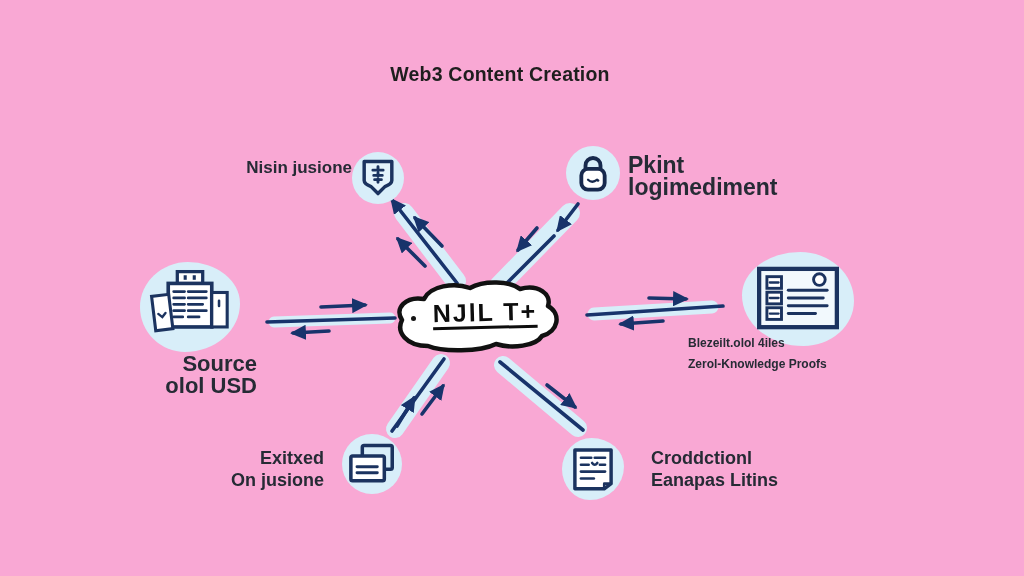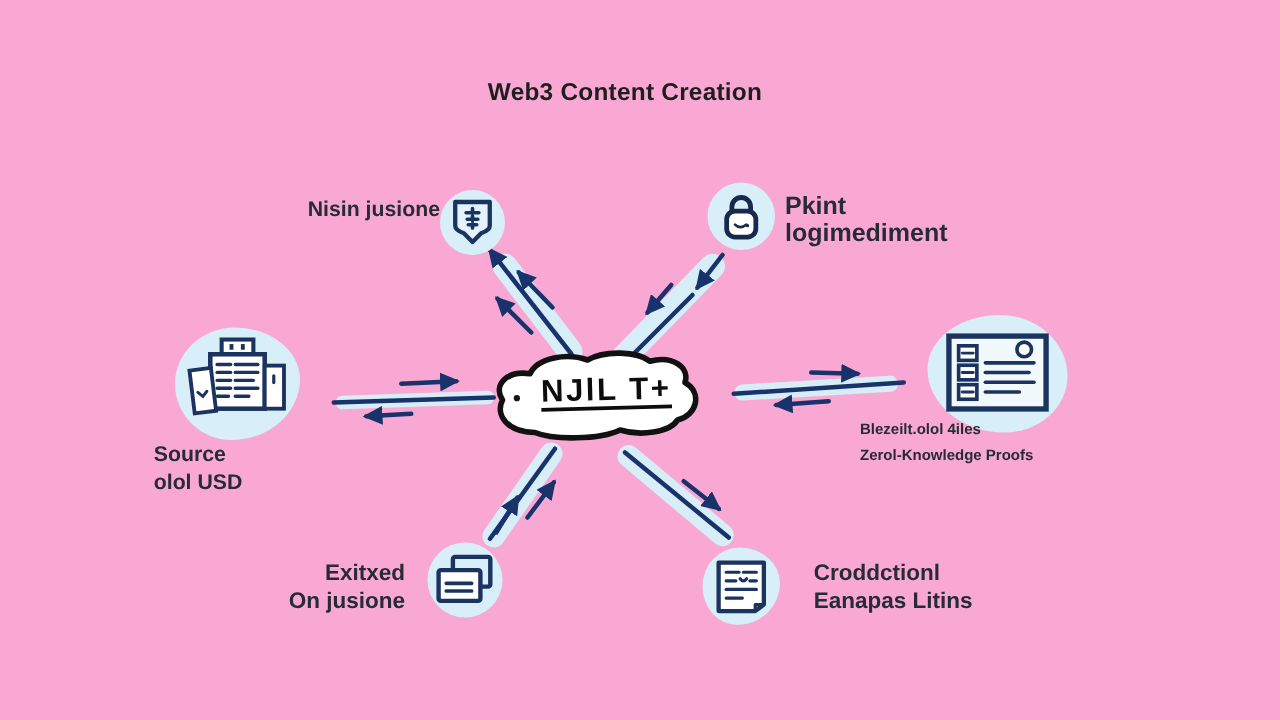--- a/index.html
+++ b/index.html
@@ -16,22 +16,22 @@
   .connectors { position:absolute; left:0; top:0; width:1024px; height:576px; pointer-events:none; }
 
   .bubble { position:absolute; background:#d8eef9; display:flex; align-items:center; justify-content:center; }
   .bubble.round { border-radius:50%; }
   .bubble.blob-left  { border-radius:48% 52% 55% 45% / 50% 46% 54% 50%; }
   .bubble.blob-right { border-radius:52% 48% 45% 55% / 46% 52% 48% 54%; }
 
   .node-label { position:absolute; color:#262b35; font-weight:600; }
   .node-label .ln { white-space:nowrap; }
   .tl-label { left:212px; top:157px; width:140px; text-align:right; font-size:17px; line-height:21px; }
-  .tr-label { left:628px; top:154px; width:170px; text-align:left; font-size:20px; line-height:22px; }
-  .l-label  { left:123px; top:353px; width:134px; text-align:left; font-size:17px; line-height:21.5px; }
+  .tr-label { left:628px; top:154px; width:170px; text-align:left; font-size:23px; line-height:22px; }
+  .l-label  { left:123px; top:353px; width:134px; text-align:right; font-size:22px; line-height:21.5px; }
   .r-label  { left:688px; top:333px; width:234px; text-align:left; font-size:12px; line-height:21px; }
   .bl-label { left:204px; top:447px; width:120px; text-align:right; font-size:18px; line-height:22px; }
   .br-label { left:626px; top:447px; width:170px; text-align:left; font-size:18px; line-height:22px;margin-left:25px; }
 
   .cloud { position:absolute; left:390px; top:276px; width:180px; height:80px; }
   .cloud svg { position:absolute; left:0; top:0; }
   .cloud-text {
     position:absolute; left:10px; right:0; top:22px; text-align:center;
     font-size:25px; font-weight:700; color:#0d0d0d; letter-spacing:2px;
     transform:rotate(-1.5deg);

